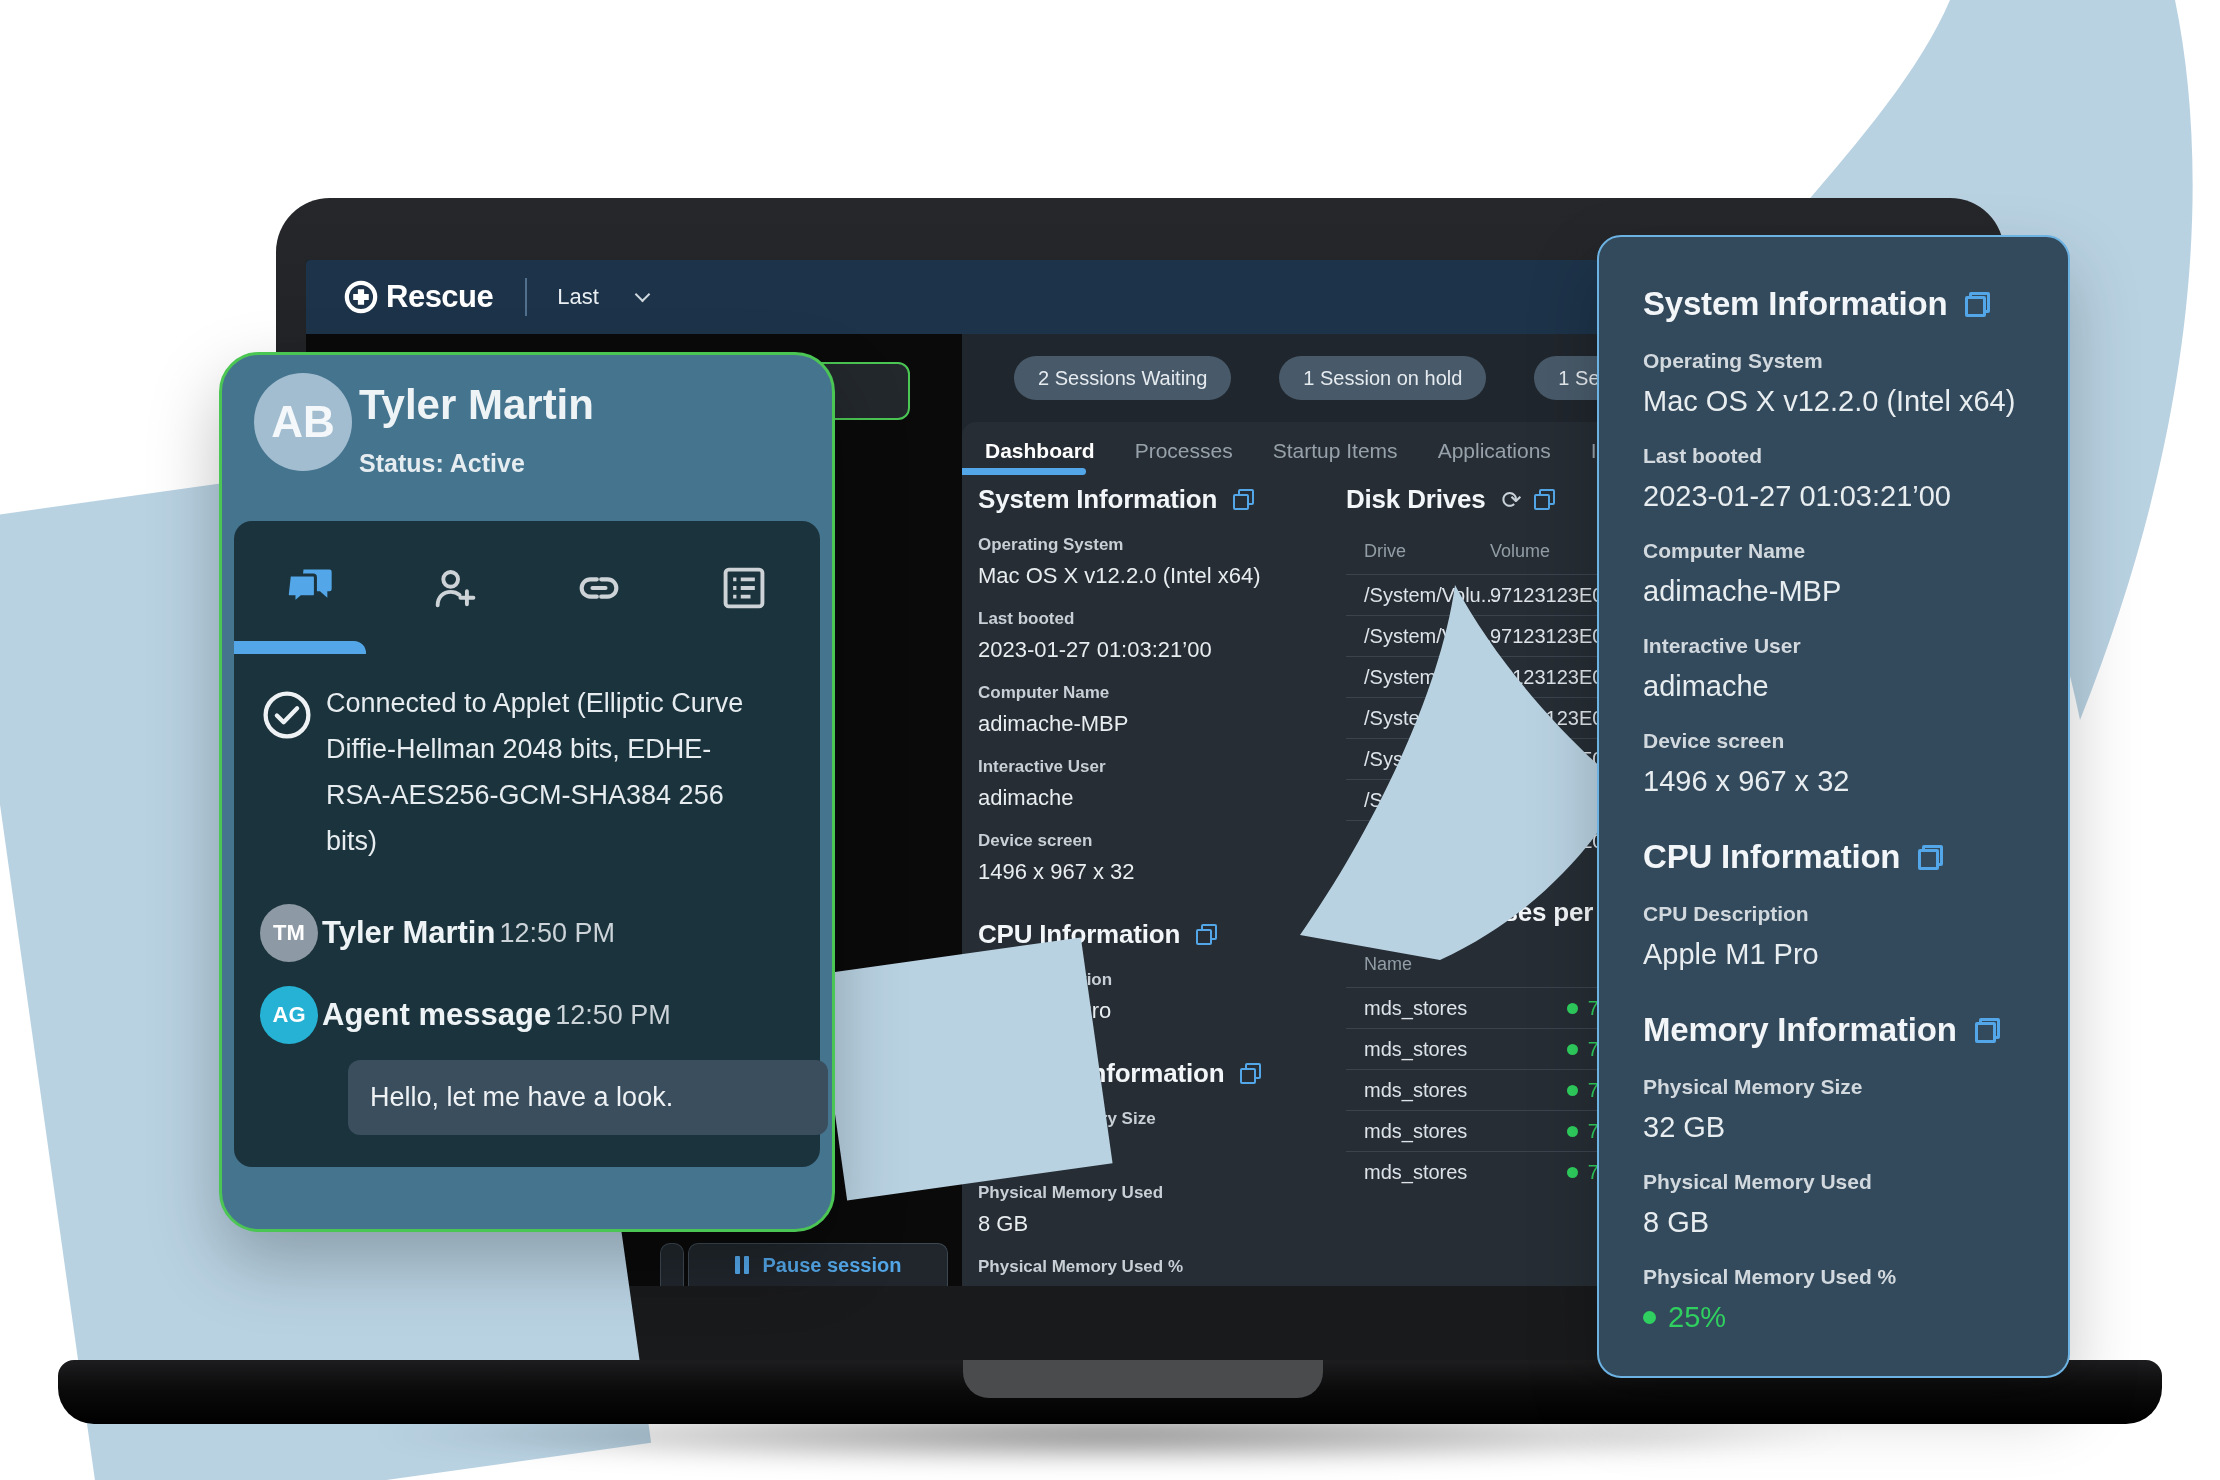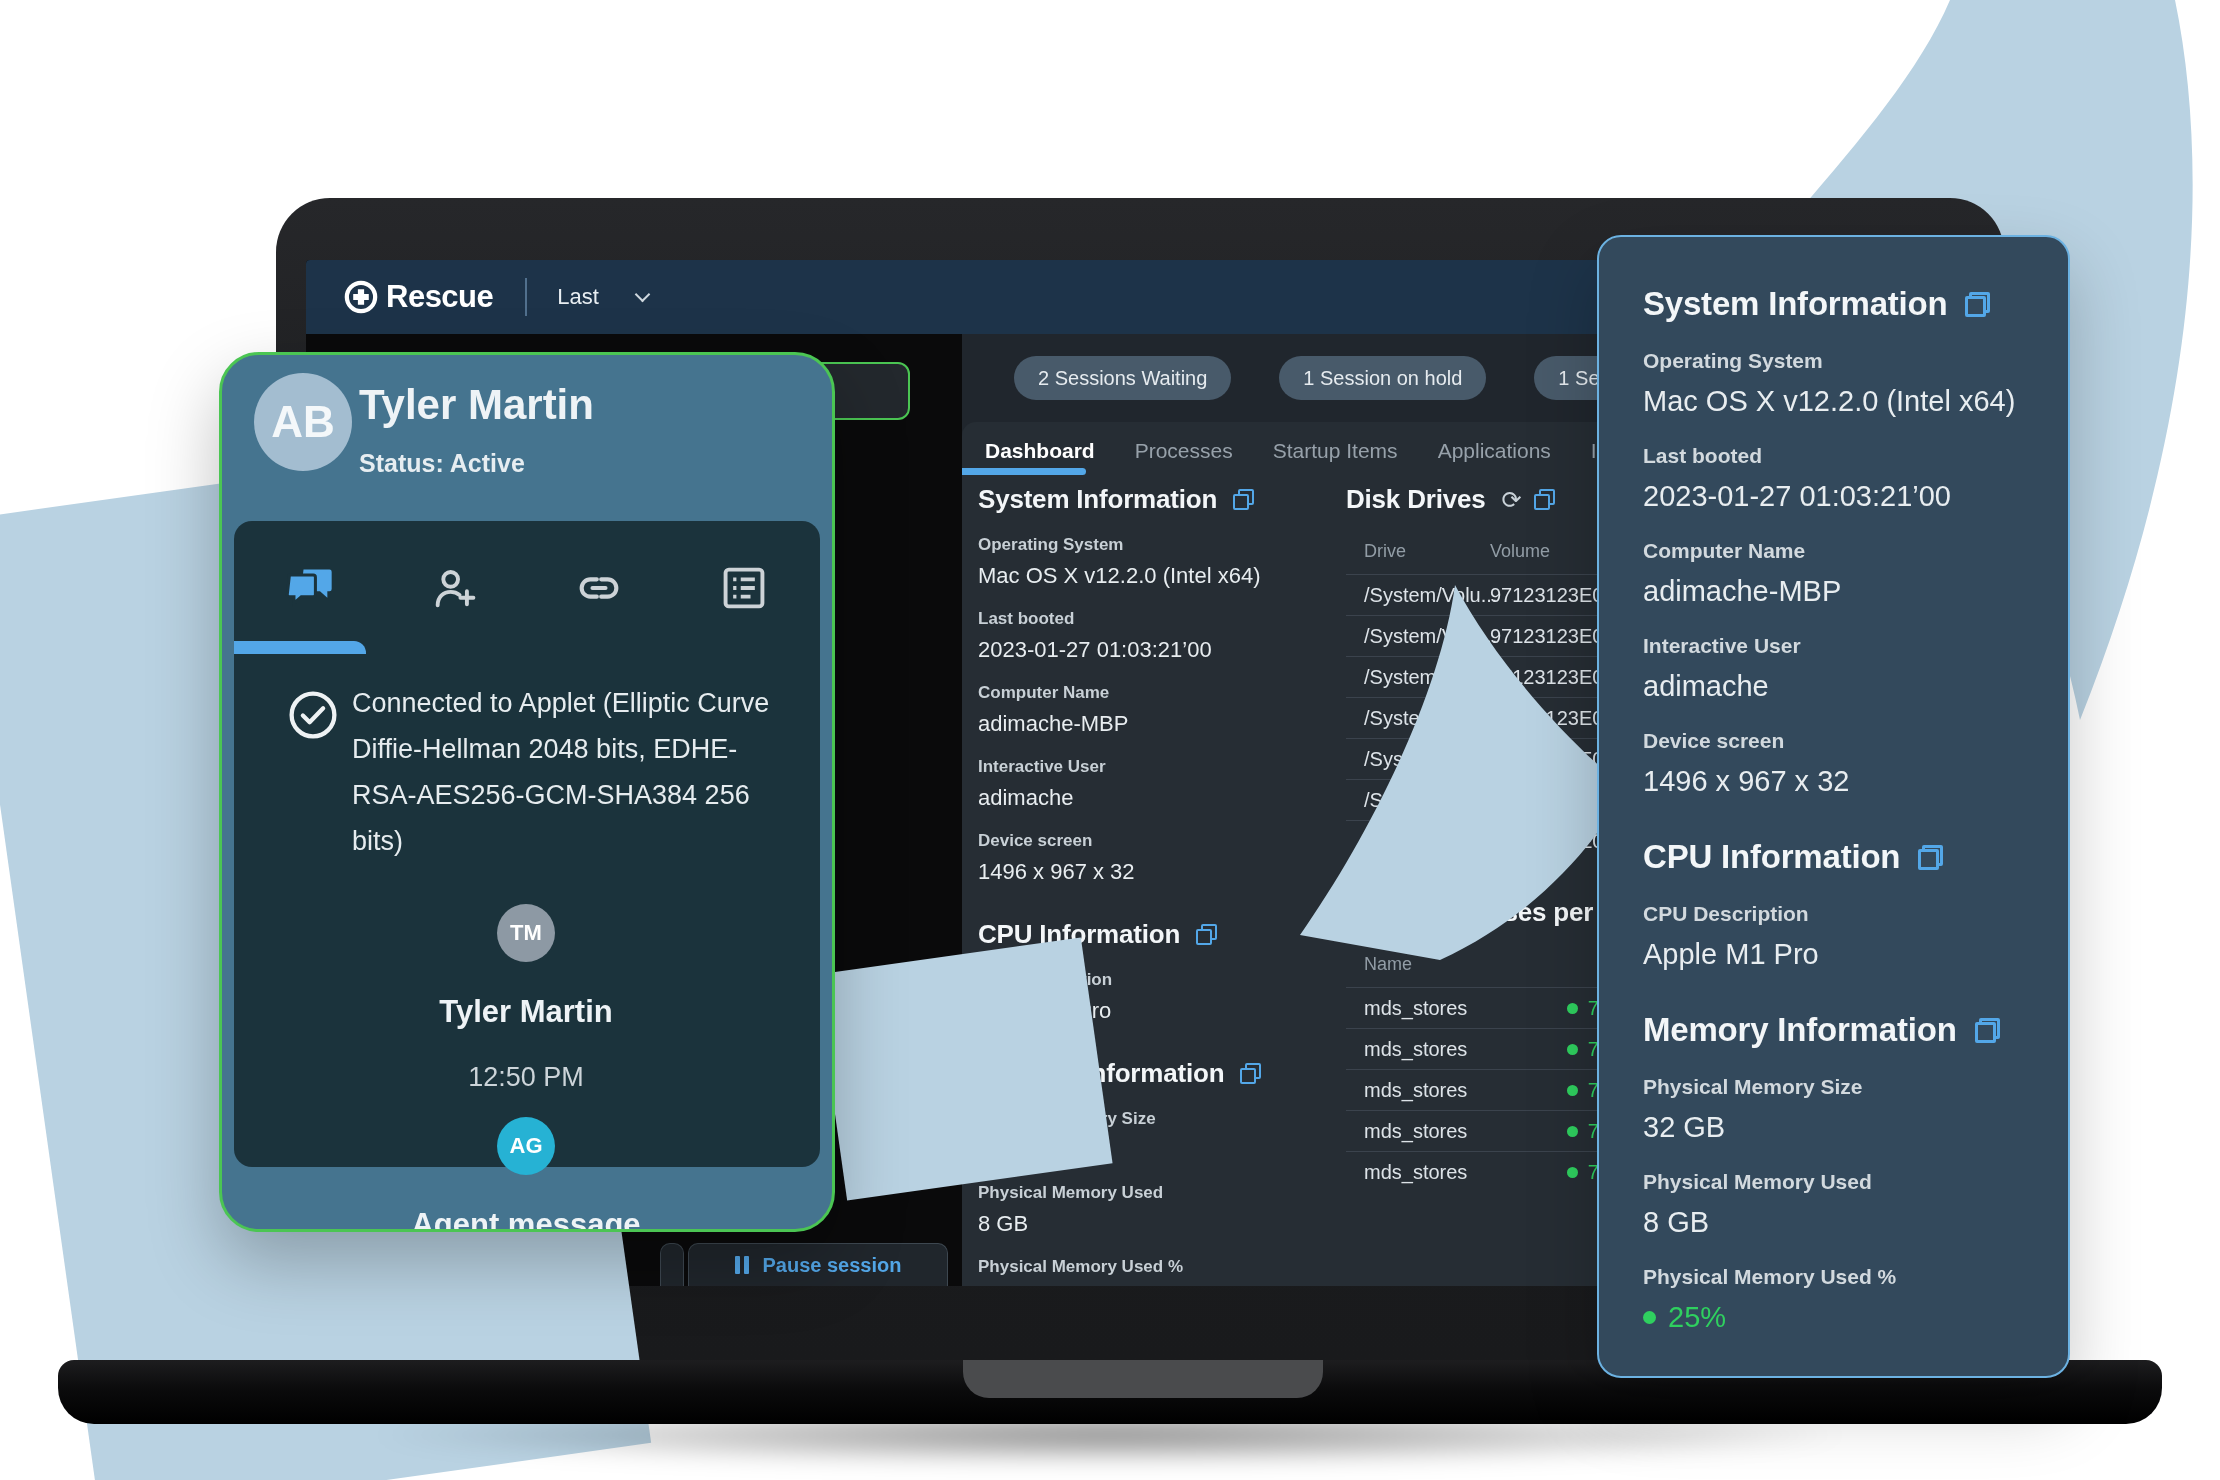--- a/index.html
+++ b/index.html
@@ -131,23 +131,23 @@
   .chat-name{position:absolute;left:137px;top:26px;font-size:42px;font-weight:700;color:#eef3f6;}
   .chat-status{position:absolute;left:137px;top:94px;font-size:25px;font-weight:700;color:#e6edf1;}
   .chat-body{position:absolute;left:12px;top:166px;width:586px;height:646px;
         background:var(--chat-dark);border-radius:18px;}
   .chat-tabs{position:relative;height:133px;display:flex;align-items:center;
         justify-content:space-between;padding:0 48px;}
   .chat-tab{width:56px;height:56px;display:flex;align-items:center;justify-content:center;cursor:pointer;}
   .chat-underline{position:absolute;left:0;top:120px;width:132px;height:13px;background:var(--acc);
         border-radius:0 12px 0 0;}
   .chat-msgs{padding:26px 28px 0 26px;}
-  .sysmsg{display:flex;gap:12px;justify-content:flex-end;}
+  .sysmsg{display:flex;gap:12px;}
   .sysmsg-text{font-size:27px;line-height:46px;color:#e6ecef;width:440px;}
-  .msg-head{display:flex;align-items:center;gap:32px;margin-top:40px;flex-direction:column;}
+  .msg-head{display:flex;align-items:center;gap:4px;margin-top:40px;}
   .msg-avatar{width:58px;height:58px;border-radius:50%;display:flex;align-items:center;
         justify-content:center;color:#fff;font-size:22px;font-weight:700;flex:none;}
   .msg-avatar.tm{background:#8d99a4;}
   .msg-avatar.ag{background:#26b2d4;}
   .msg-author{font-size:31px;font-weight:700;color:#eef3f6;}
   .msg-time{font-size:27px;color:#ccd4d9;}
   .bubble{margin-left:88px;border-radius:12px;padding:14px 22px;font-size:27px;
         line-height:47px;color:#eef2f5;margin-top:14px;}
   .bubble.user{background:#4d7ca0;width:487px;}
   .bubble.agent{background:#3a4e5d;width:480px;margin-top:16px;}

